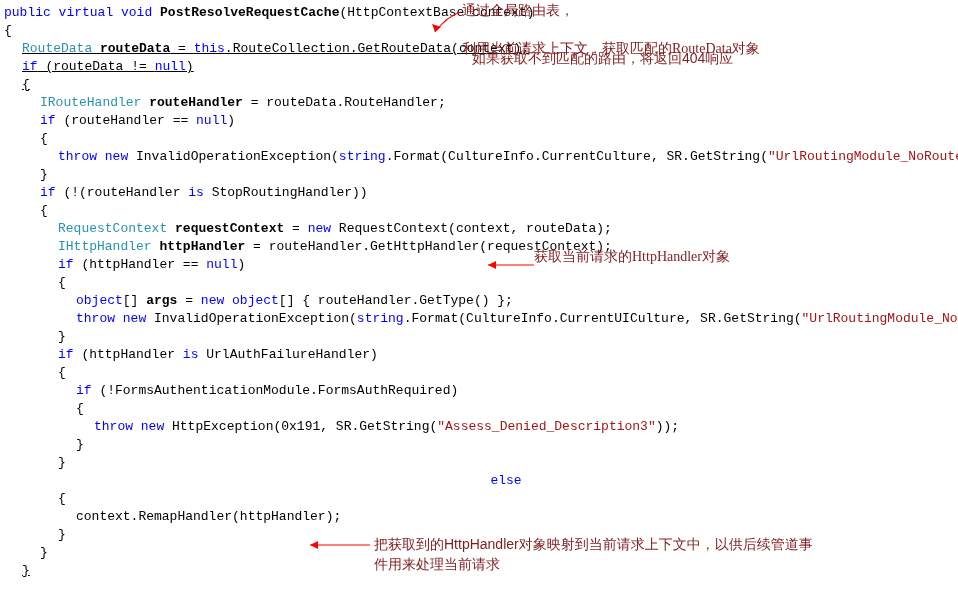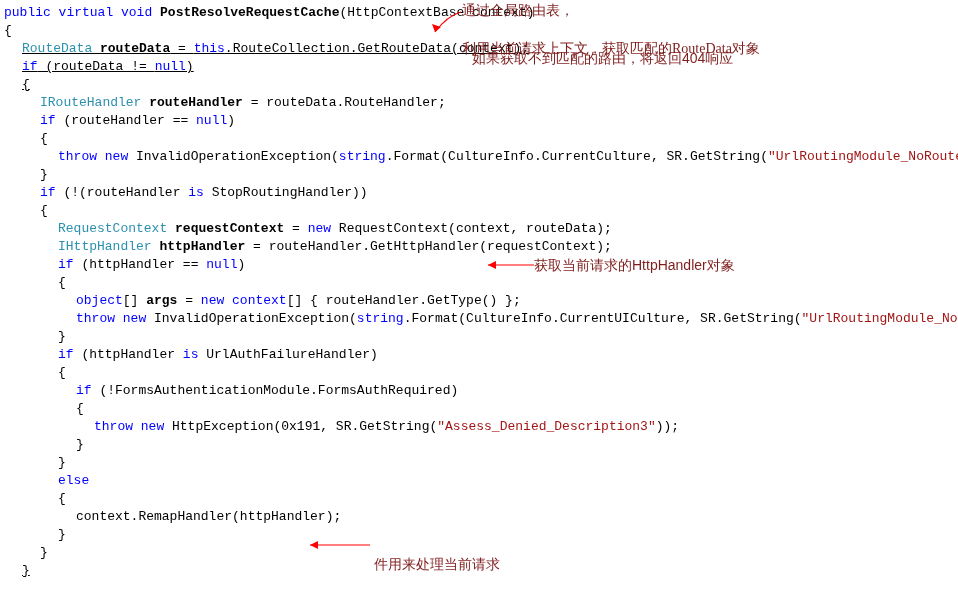--- a/index.html
+++ b/index.html
@@ -15,21 +15,21 @@
   }
   .code-container {
     position: relative;
   }
   .line { line-height: 18px; height: 18px; }
   .i1 { padding-left: 18px; text-decoration: underline; }
   .i2 { padding-left: 36px; }
   .i3 { padding-left: 54px; }
   .i4 { padding-left: 72px; }
   .i5 { padding-left: 90px; }
-  .kw { color: #0000ff; }       
+  .kw { color: #0000ff; text-align: center; }       
   .typ { color: #2b91af; }      
   .str { color: #a31515; }
   .annot {
     position: absolute;
     color: #7f1d1d;
     font-family: "Microsoft YaHei", Arial, sans-serif;
     font-size: 14px;
     white-space: normal;
   }
   .arrow {
@@ -45,21 +45,22 @@
   }
 </style>
 </head>
 <body>
 
 <div class="code-container">
 
 <div class="annot" style="left:458px; top:-2px;">通过全局路由表，</div>
 <div class="annot" style="left:458px; top:36px;font-family:Liberation Serif, serif;">利用当前请求上下文，获取匹配的RouteData对象</div>
 <div class="annot" style="left:468px; top:46px;">如果获取不到匹配的路由，将返回404响应</div>
-<div class="annot" style="left:530px; top:253px;">获取当前请求的HttpHandler对象</div>
+<div class="annot" style="left:530px; top:244px;font-family:Liberation Serif, serif;">获取当前请求的HttpHandler对象</div>
+<div class="annot" style="left:370px; top:532px;">把获取到的HttpHandler对象映射到当前请求上下文中，以供后续管道事</div>
 <div class="annot" style="left:370px; top:552px;">件用来处理当前请求</div>
 
 <svg class="arrow" style="left:425px; top:4px;" width="35" height="30">
   <path class="arrow-line" d="M32,4 Q18,8 6,24"></path>
   <polygon class="arrow-head" points="6,24 3,16 12,19"></polygon>
 </svg>
 <svg class="arrow" style="left:478px; top:252px;" width="55" height="18">
   <line class="arrow-line" x1="52" y1="9" x2="6" y2="9"></line>
   <polygon class="arrow-head" points="6,9 14,5 14,13"></polygon>
 </svg>
@@ -77,21 +78,21 @@
 <div class="line i2"><span class="kw">if</span><span> (routeHandler == </span><span class="kw">null</span><span>)</span></div>
 <div class="line i2">{</div>
 <div class="line i3"><span class="kw">throw new</span><span> InvalidOperationException(</span><span class="kw">string</span><span>.Format(CultureInfo.CurrentCulture, SR.GetString(</span><span class="str">"UrlRoutingModule_NoRouteHandler"</span></div>
 <div class="line i2">}</div>
 <div class="line i2"><span class="kw">if</span><span> (!(routeHandler </span><span class="kw">is</span><span> StopRoutingHandler))</span></div>
 <div class="line i2">{</div>
 <div class="line i3"><span class="typ">RequestContext </span><b>requestContext</b><span> = </span><span class="kw">new</span><span> RequestContext(context, routeData);</span></div>
 <div class="line i3"><span class="typ">IHttpHandler </span><b>httpHandler</b><span> = routeHandler.GetHttpHandler(requestContext);</span></div>
 <div class="line i3"><span class="kw">if</span><span> (httpHandler == </span><span class="kw">null</span><span>)</span></div>
 <div class="line i3">{</div>
-<div class="line i4"><span class="kw">object</span><span>[] </span><b>args</b><span> = </span><span class="kw">new context</span><span>[] { routeHandler.GetType() };</span></div>
+<div class="line i4"><span class="kw">object</span><span>[] </span><b>args</b><span> = </span><span class="kw">new object</span><span>[] { routeHandler.GetType() };</span></div>
 <div class="line i4"><span class="kw">throw new</span><span> InvalidOperationException(</span><span class="kw">string</span><span>.Format(CultureInfo.CurrentUICulture, SR.GetString(</span><span class="str">"UrlRoutingModule_NoHttpHandler"</span></div>
 <div class="line i3">}</div>
 <div class="line i3"><span class="kw">if</span><span> (httpHandler </span><span class="kw">is</span><span> UrlAuthFailureHandler)</span></div>
 <div class="line i3">{</div>
 <div class="line i4"><span class="kw">if</span><span> (!FormsAuthenticationModule.FormsAuthRequired)</span></div>
 <div class="line i4">{</div>
 <div class="line i5"><span class="kw">throw new</span><span> HttpException(0x191, SR.GetString(</span><span class="str">"Assess_Denied_Description3"</span><span>));</span></div>
 <div class="line i4">}</div>
 <div class="line i3">}</div>
 <div class="line i3 kw">else</div>

